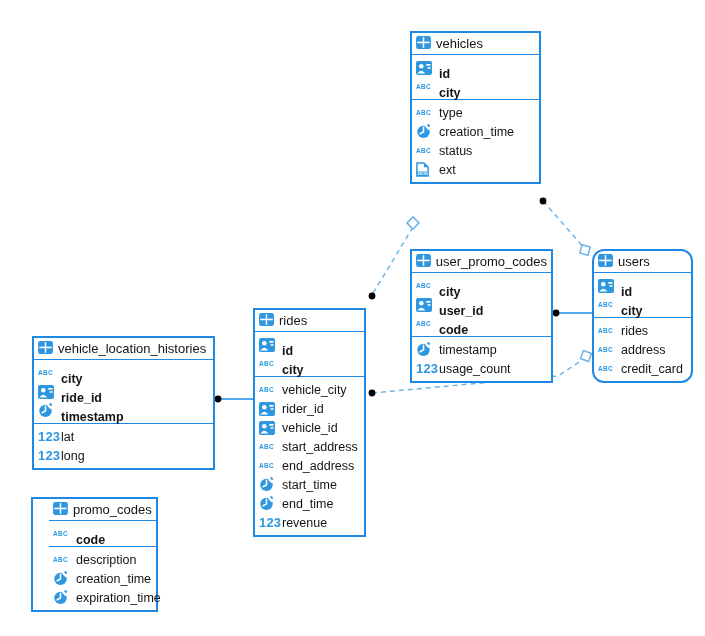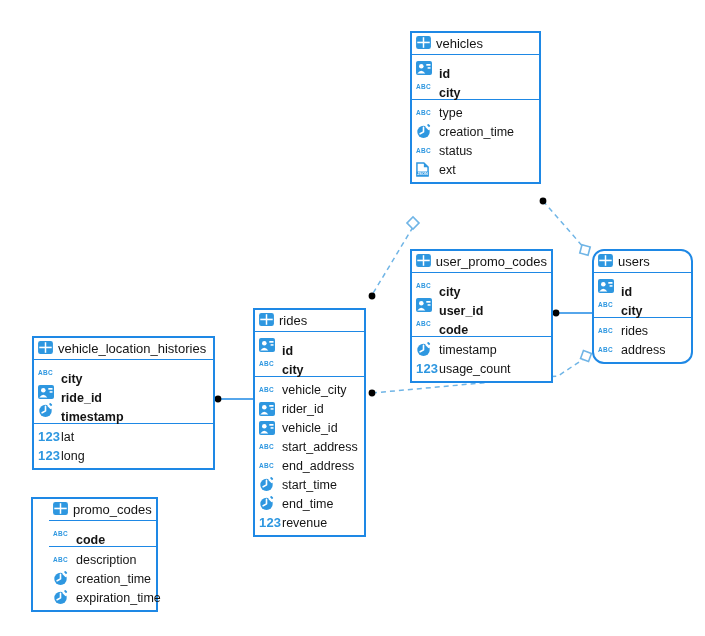--- a/index.html
+++ b/index.html
@@ -213,20 +213,26 @@
             <span class="abc-glyph">ABC</span>
           </span>
           <span class="col-name">rides</span>
         </div>
         <div class="er-row">
           <span class="icon-box">
             <span class="abc-glyph">ABC</span>
           </span>
           <span class="col-name">address</span>
         </div>
+        <div class="er-row">
+          <span class="icon-box">
+            <span class="abc-glyph">ABC</span>
+          </span>
+          <span class="col-name">credit_card</span>
+        </div>
       </div>
     </div>
     <div class="er-table" style="left: 253px; top: 308px; width: 113px;">
       <div class="er-header">
         <span class="icon-box" style="width: auto; min-width: 0px;"><svg width="15" height="13" viewBox="0 0 16 14">
             <rect width="16" height="14" rx="2.5" fill="#2e97e0"></rect>
             <rect x="1.3" y="6.1" width="13.4" height="1.7" fill="#fff"></rect>
             <rect x="7.2" y="1.3" width="1.6" height="11.4" fill="#fff"></rect>
           </svg></span>
         <span class="er-title">rides</span>

